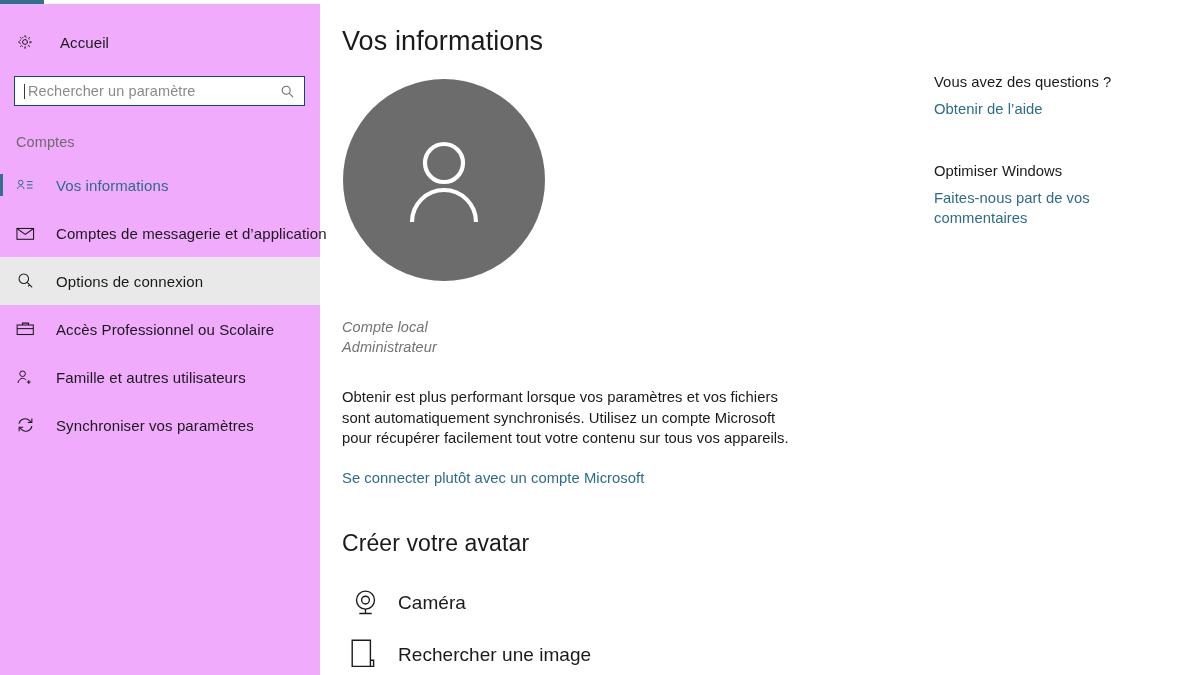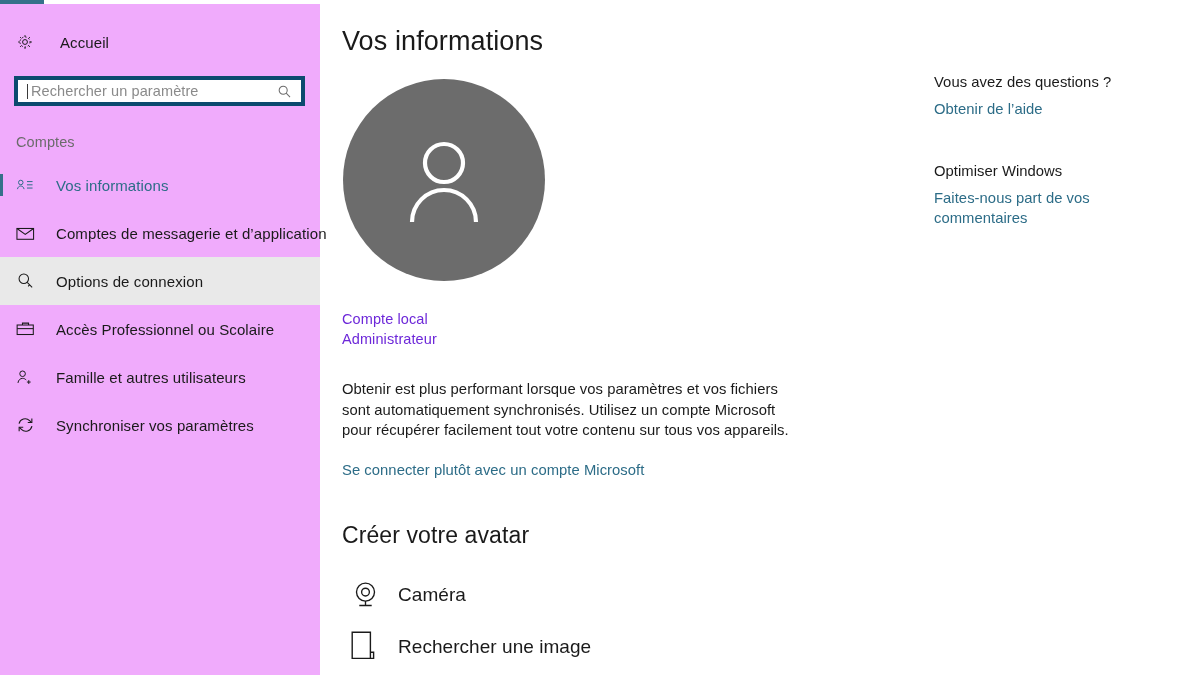--- a/index.html
+++ b/index.html
@@ -58,21 +58,21 @@
   .home-label {
     font-size: 15px;
     color: #1a1a1a;
     margin-left: 14px;
     letter-spacing: .1px;
   }
 
   .search-wrap {
     margin: 18px 16px 0 14px;
     height: 30px;
-    border: 4px solid #0c4a6e;
+    border: 1px solid #0c4a6e;
     background: #ffffff;
     display: flex;
     align-items: center;
     position: relative;
     width: 291px;
   }
   .search-caret {
     width: 1px;
     height: 15px;
     background: #3a3a3a;
@@ -157,25 +157,26 @@
     width: 202px;
     height: 202px;
     border-radius: 50%;
     background: #6c6c6c;
     display: flex;
     align-items: center;
     justify-content: center;
   }
 
   .account-meta {
-    margin-top: 28px;
+    margin-top: 36px;
     font-size: 14.5px;
     line-height: 20px;
-    color: #6d28d9;
-    letter-spacing: .1px;
+    color: #737373;
+    letter-spacing: .1px;
+    font-style: italic;
   }
 
   .sync-body {
     margin-top: 30px;
     font-size: 14.8px;
     line-height: 20.5px;
     color: #1a1a1a;
     width: 455px;
     letter-spacing: .05px;
   }

